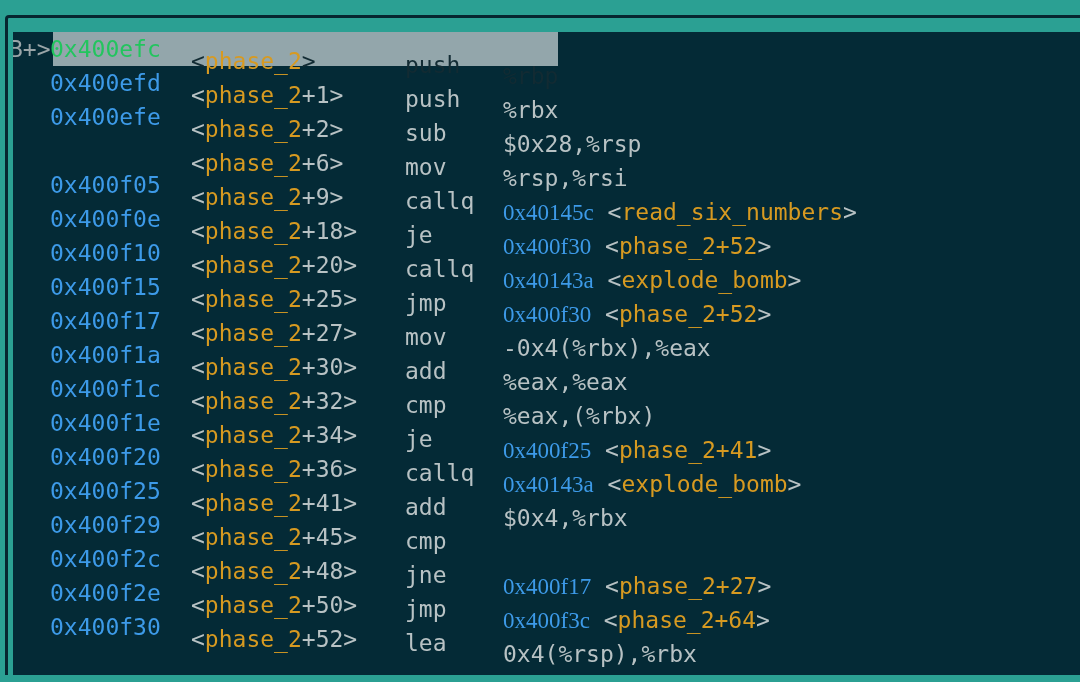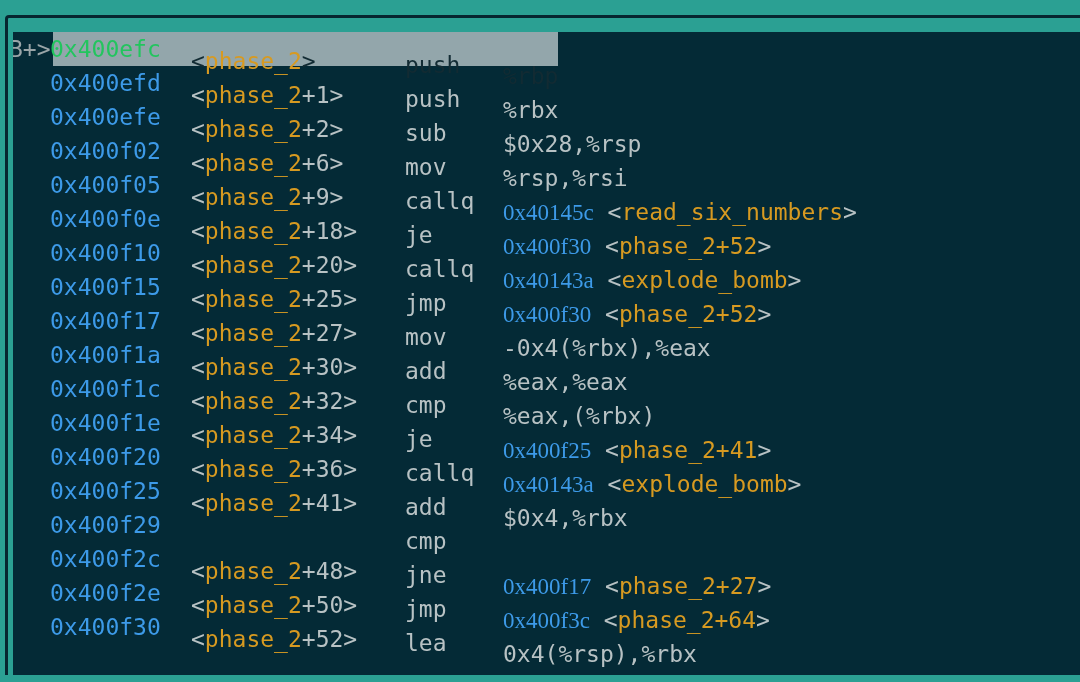--- a/index.html
+++ b/index.html
@@ -132,29 +132,29 @@
 </head>
 <body>
 
 <div id="window-frame">
   <div id="frame-border"></div>
   <div id="disasm-panel">
 
   <div class="asm-line current"><div class="rowbg"></div><span class="marker">B+&gt;</span><span class="col-addr">0x400efc</span><span class="col-sym"><span class="brk">&lt;</span><span class="nam">phase_2</span><span class="off"></span><span class="brk">&gt;</span></span><span class="col-mnem">push</span><span class="col-oper">%rbp</span></div>
       <div class="asm-line"><div class="rowbg"></div><span class="marker"></span><span class="col-addr">0x400efd</span><span class="col-sym"><span class="brk">&lt;</span><span class="nam">phase_2</span><span class="off">+1</span><span class="brk">&gt;</span></span><span class="col-mnem">push</span><span class="col-oper">%rbx</span></div>
       <div class="asm-line"><div class="rowbg"></div><span class="marker"></span><span class="col-addr">0x400efe</span><span class="col-sym"><span class="brk">&lt;</span><span class="nam">phase_2</span><span class="off">+2</span><span class="brk">&gt;</span></span><span class="col-mnem">sub</span><span class="col-oper">$0x28,%rsp</span></div>
-      <div class="asm-line"><div class="rowbg"></div><span class="marker"></span><span class="col-addr">0x400f02</span><span class="col-sym"><span class="brk">&lt;</span><span class="nam">phase_2</span><span class="off">+6</span><span class="brk">&gt;</span></span><span class="col-mnem">mov</span><span class="col-oper">%rsp,%rsi</span></div>
+      <div class="asm-line"><div class="rowbg"></div><span class="marker"></span><span class="col-sym"><span class="brk">&lt;</span><span class="nam">phase_2</span><span class="off">+6</span><span class="brk">&gt;</span></span><span class="col-mnem">mov</span><span class="col-oper">%rsp,%rsi</span></div>
       <div class="asm-line"><div class="rowbg"></div><span class="marker"></span><span class="col-addr">0x400f05</span><span class="col-sym"><span class="brk">&lt;</span><span class="nam">phase_2</span><span class="off">+9</span><span class="brk">&gt;</span></span><span class="col-mnem">callq</span><span class="col-oper"><span class="tgt-addr">0x40145c</span> <span class="tgt-brk">&lt;</span><span class="tgt-nam">read_six_numbers</span><span class="tgt-brk">&gt;</span></span></div>
       <div class="asm-line"><div class="rowbg"></div><span class="marker"></span><span class="col-addr">0x400f0e</span><span class="col-sym"><span class="brk">&lt;</span><span class="nam">phase_2</span><span class="off">+18</span><span class="brk">&gt;</span></span><span class="col-mnem">je</span><span class="col-oper"><span class="tgt-addr">0x400f30</span> <span class="tgt-brk">&lt;</span><span class="tgt-nam">phase_2+52</span><span class="tgt-brk">&gt;</span></span></div>
       <div class="asm-line"><div class="rowbg"></div><span class="marker"></span><span class="col-addr">0x400f10</span><span class="col-sym"><span class="brk">&lt;</span><span class="nam">phase_2</span><span class="off">+20</span><span class="brk">&gt;</span></span><span class="col-mnem">callq</span><span class="col-oper"><span class="tgt-addr">0x40143a</span> <span class="tgt-brk">&lt;</span><span class="tgt-nam">explode_bomb</span><span class="tgt-brk">&gt;</span></span></div>
       <div class="asm-line"><div class="rowbg"></div><span class="marker"></span><span class="col-addr">0x400f15</span><span class="col-sym"><span class="brk">&lt;</span><span class="nam">phase_2</span><span class="off">+25</span><span class="brk">&gt;</span></span><span class="col-mnem">jmp</span><span class="col-oper"><span class="tgt-addr">0x400f30</span> <span class="tgt-brk">&lt;</span><span class="tgt-nam">phase_2+52</span><span class="tgt-brk">&gt;</span></span></div>
       <div class="asm-line"><div class="rowbg"></div><span class="marker"></span><span class="col-addr">0x400f17</span><span class="col-sym"><span class="brk">&lt;</span><span class="nam">phase_2</span><span class="off">+27</span><span class="brk">&gt;</span></span><span class="col-mnem">mov</span><span class="col-oper">-0x4(%rbx),%eax</span></div>
       <div class="asm-line"><div class="rowbg"></div><span class="marker"></span><span class="col-addr">0x400f1a</span><span class="col-sym"><span class="brk">&lt;</span><span class="nam">phase_2</span><span class="off">+30</span><span class="brk">&gt;</span></span><span class="col-mnem">add</span><span class="col-oper">%eax,%eax</span></div>
       <div class="asm-line"><div class="rowbg"></div><span class="marker"></span><span class="col-addr">0x400f1c</span><span class="col-sym"><span class="brk">&lt;</span><span class="nam">phase_2</span><span class="off">+32</span><span class="brk">&gt;</span></span><span class="col-mnem">cmp</span><span class="col-oper">%eax,(%rbx)</span></div>
       <div class="asm-line"><div class="rowbg"></div><span class="marker"></span><span class="col-addr">0x400f1e</span><span class="col-sym"><span class="brk">&lt;</span><span class="nam">phase_2</span><span class="off">+34</span><span class="brk">&gt;</span></span><span class="col-mnem">je</span><span class="col-oper"><span class="tgt-addr">0x400f25</span> <span class="tgt-brk">&lt;</span><span class="tgt-nam">phase_2+41</span><span class="tgt-brk">&gt;</span></span></div>
       <div class="asm-line"><div class="rowbg"></div><span class="marker"></span><span class="col-addr">0x400f20</span><span class="col-sym"><span class="brk">&lt;</span><span class="nam">phase_2</span><span class="off">+36</span><span class="brk">&gt;</span></span><span class="col-mnem">callq</span><span class="col-oper"><span class="tgt-addr">0x40143a</span> <span class="tgt-brk">&lt;</span><span class="tgt-nam">explode_bomb</span><span class="tgt-brk">&gt;</span></span></div>
       <div class="asm-line"><div class="rowbg"></div><span class="marker"></span><span class="col-addr">0x400f25</span><span class="col-sym"><span class="brk">&lt;</span><span class="nam">phase_2</span><span class="off">+41</span><span class="brk">&gt;</span></span><span class="col-mnem">add</span><span class="col-oper">$0x4,%rbx</span></div>
-      <div class="asm-line"><div class="rowbg"></div><span class="marker"></span><span class="col-addr">0x400f29</span><span class="col-mnem">cmp</span></div>
+      <div class="asm-line"><div class="rowbg"></div><span class="marker"></span><span class="col-addr">0x400f29</span><span class="col-sym"><span class="brk">&lt;</span><span class="nam">phase_2</span><span class="off">+45</span><span class="brk">&gt;</span></span><span class="col-mnem">cmp</span></div>
       <div class="asm-line"><div class="rowbg"></div><span class="marker"></span><span class="col-addr">0x400f2c</span><span class="col-sym"><span class="brk">&lt;</span><span class="nam">phase_2</span><span class="off">+48</span><span class="brk">&gt;</span></span><span class="col-mnem">jne</span><span class="col-oper"><span class="tgt-addr">0x400f17</span> <span class="tgt-brk">&lt;</span><span class="tgt-nam">phase_2+27</span><span class="tgt-brk">&gt;</span></span></div>
       <div class="asm-line"><div class="rowbg"></div><span class="marker"></span><span class="col-addr">0x400f2e</span><span class="col-sym"><span class="brk">&lt;</span><span class="nam">phase_2</span><span class="off">+50</span><span class="brk">&gt;</span></span><span class="col-mnem">jmp</span><span class="col-oper"><span class="tgt-addr">0x400f3c</span> <span class="tgt-brk">&lt;</span><span class="tgt-nam">phase_2+64</span><span class="tgt-brk">&gt;</span></span></div>
       <div class="asm-line"><div class="rowbg"></div><span class="marker"></span><span class="col-addr">0x400f30</span><span class="col-sym"><span class="brk">&lt;</span><span class="nam">phase_2</span><span class="off">+52</span><span class="brk">&gt;</span></span><span class="col-mnem">lea</span><span class="col-oper">0x4(%rsp),%rbx</span></div>
     </div>
 </div>
 
 </body></html>

